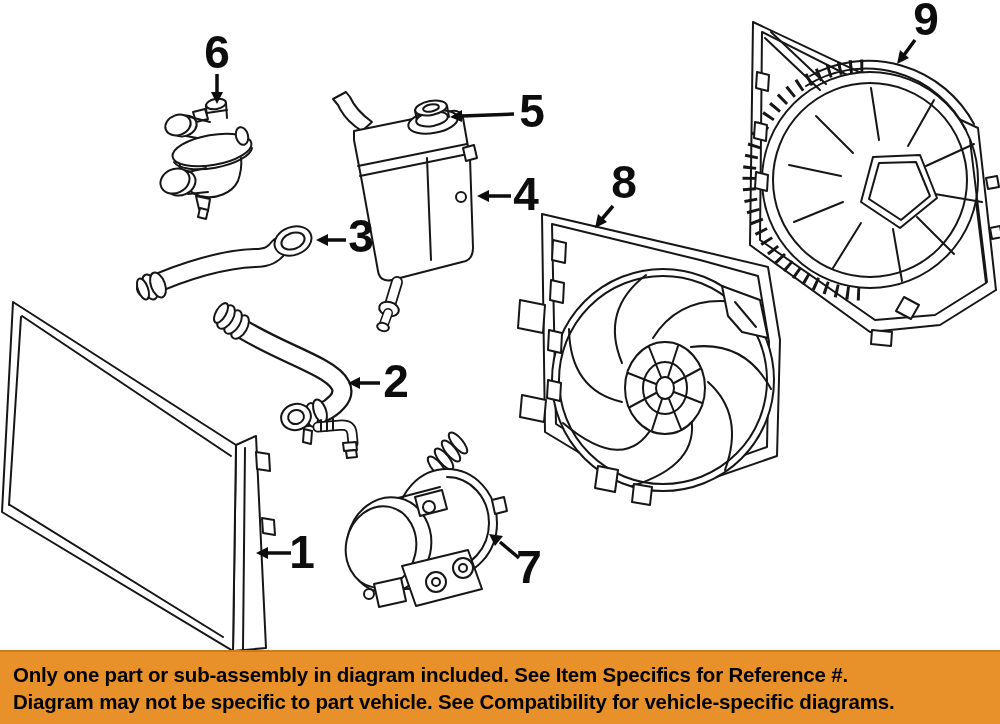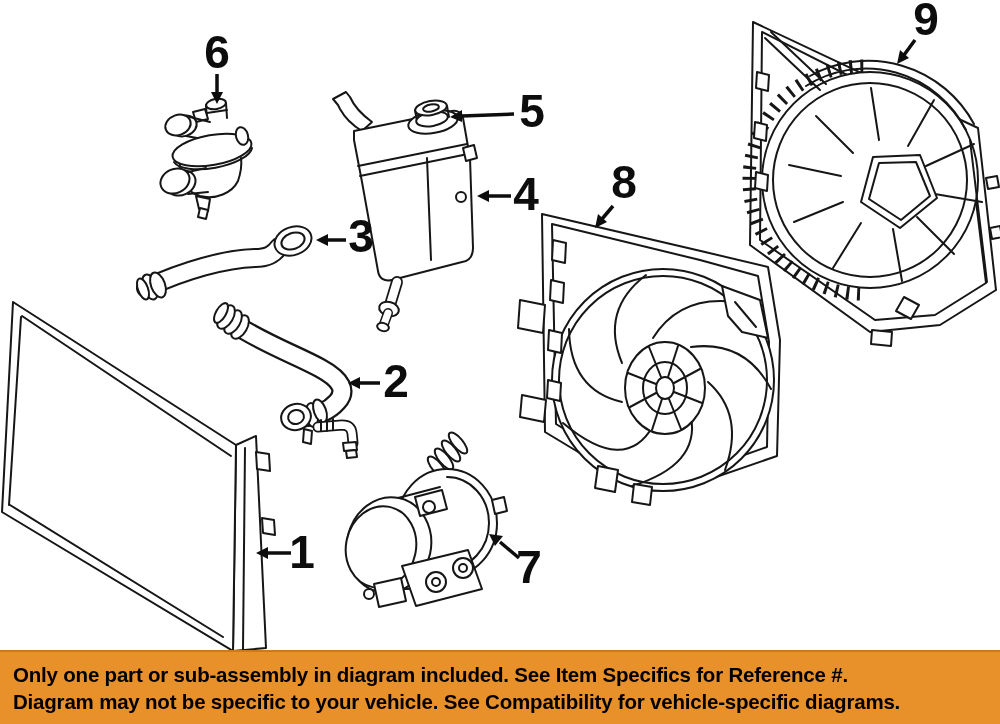--- a/index.html
+++ b/index.html
@@ -247,16 +247,16 @@
   </g>
   <g>
     <text class="num" x="926" y="35">9</text>
     <line class="aln" x1="915" y1="40" x2="904" y2="55"></line>
     <polygon class="ahd" points="897,64 909,58 900,50"></polygon>
   </g>
 </svg>
 
   <div class="banner">
     <div>Only one part or sub-assembly in diagram included. See Item Specifics for Reference #.</div>
-    <div>Diagram may not be specific to your vehicle. See Compatibility for vehicle-specific diagrams.</div>
+    <div>Diagram may not be specific to part vehicle. See Compatibility for vehicle-specific diagrams.</div>
   </div>
 
 </div>
 
 </body></html>

